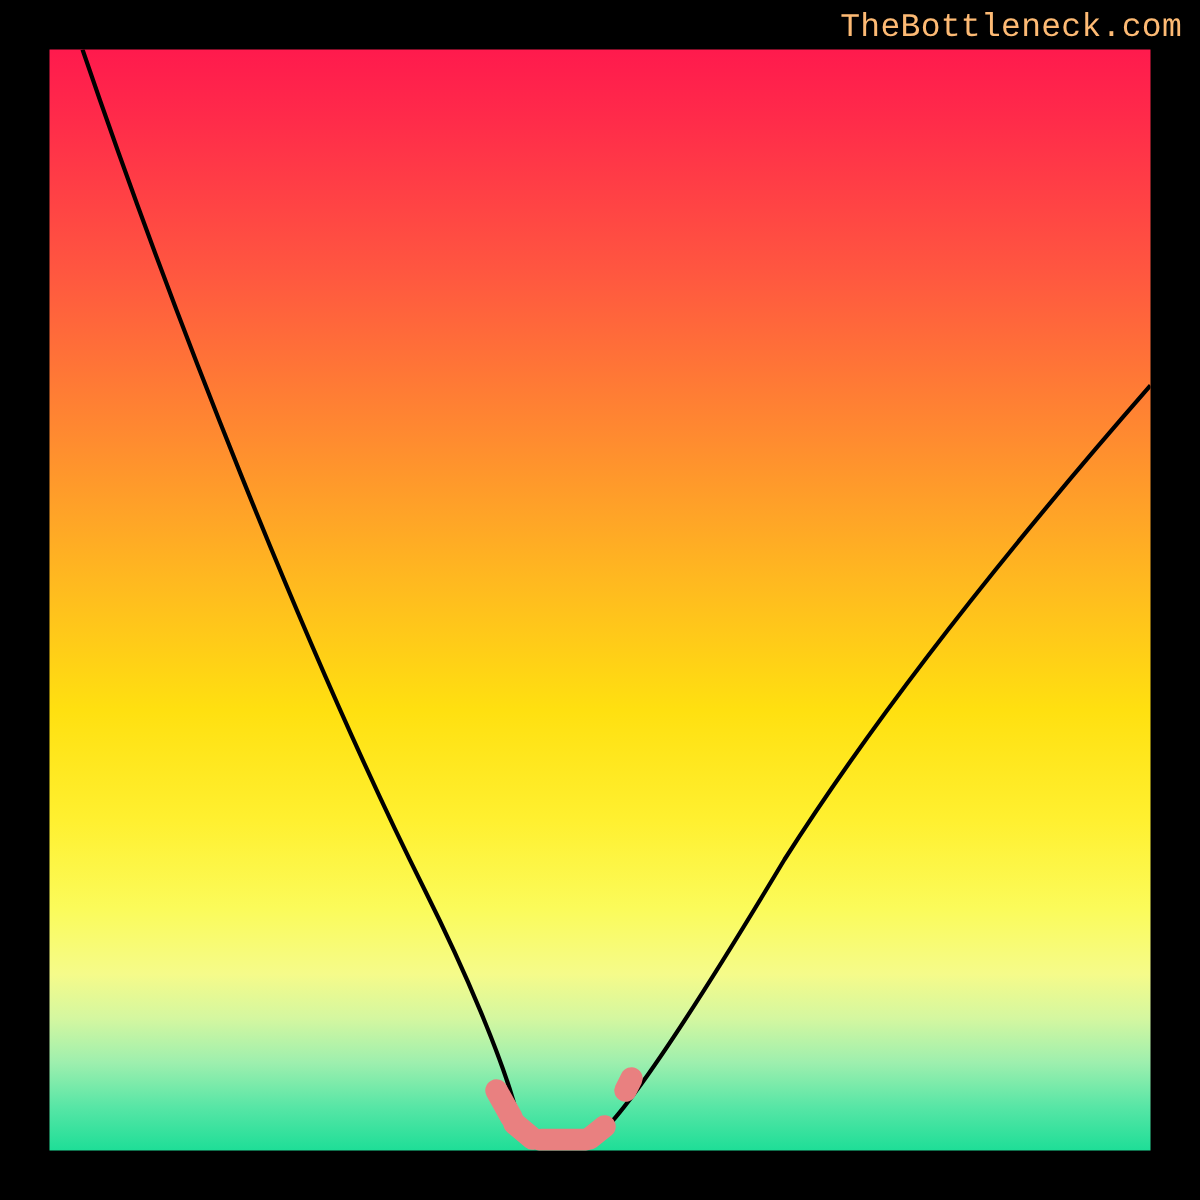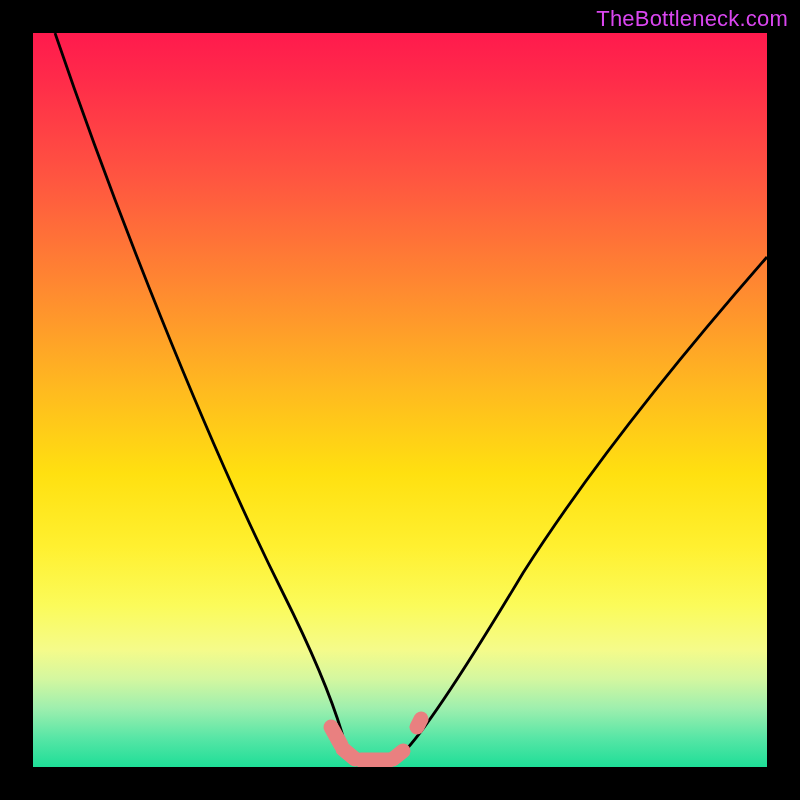--- a/index.html
+++ b/index.html
@@ -34,24 +34,25 @@
       #f5fb8a 84%,
       #d4f7a0 88%,
       #9eefae 92%,
       #58e6a6 96%,
       #1ede97 100%);
   }
   .watermark {
     position: absolute;
     top: 6px;
     right: 12px;
-    color: #d946ef;
+    color: #fdba74;
     font-size: 22px;
     font-weight: 500;
     letter-spacing: 0.2px;
+    font-family: Liberation Mono, monospace;
   }
   svg.curves {
     position: absolute;
     left: 33px;
     top: 33px;
     width: 734px;
     height: 734px;
     pointer-events: none;
   }
 </style>

